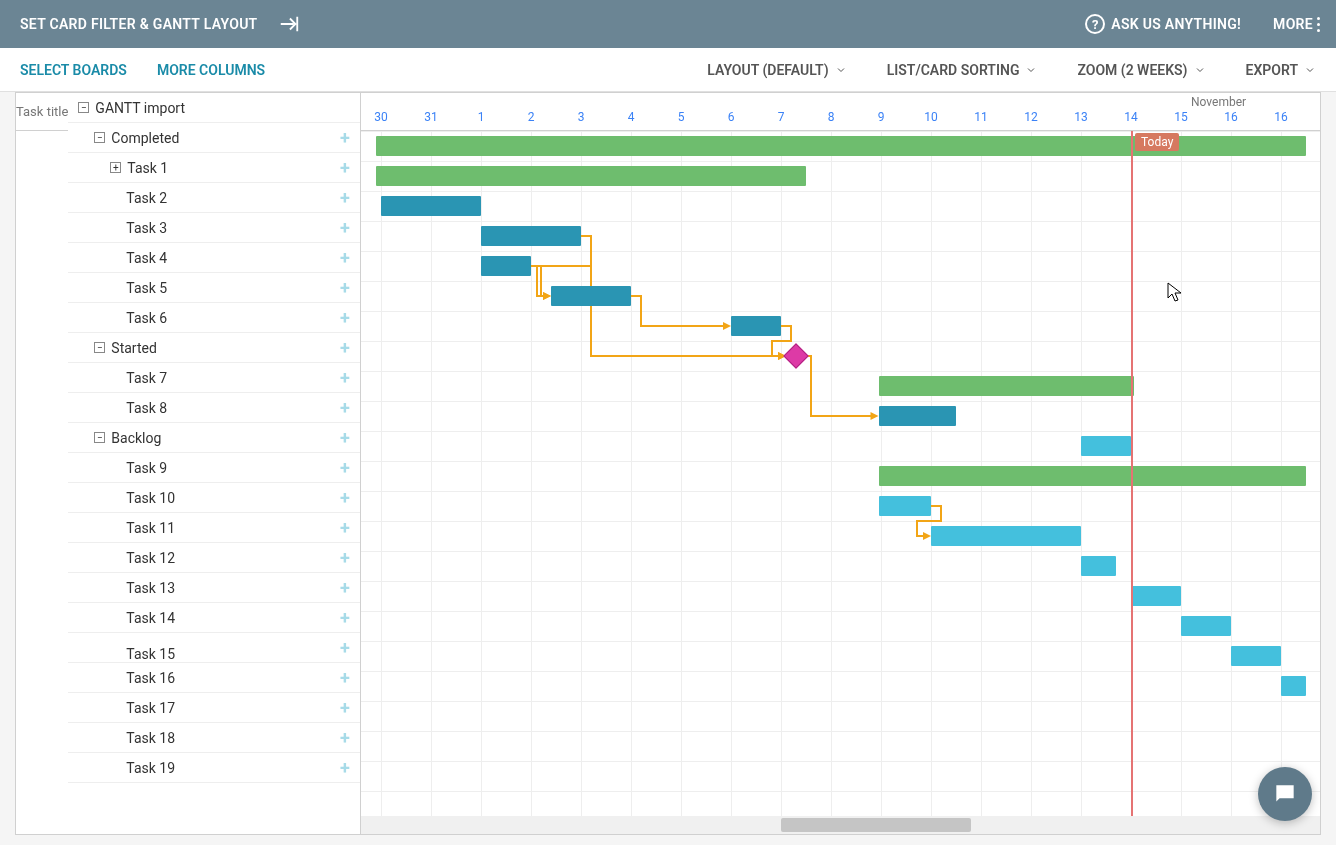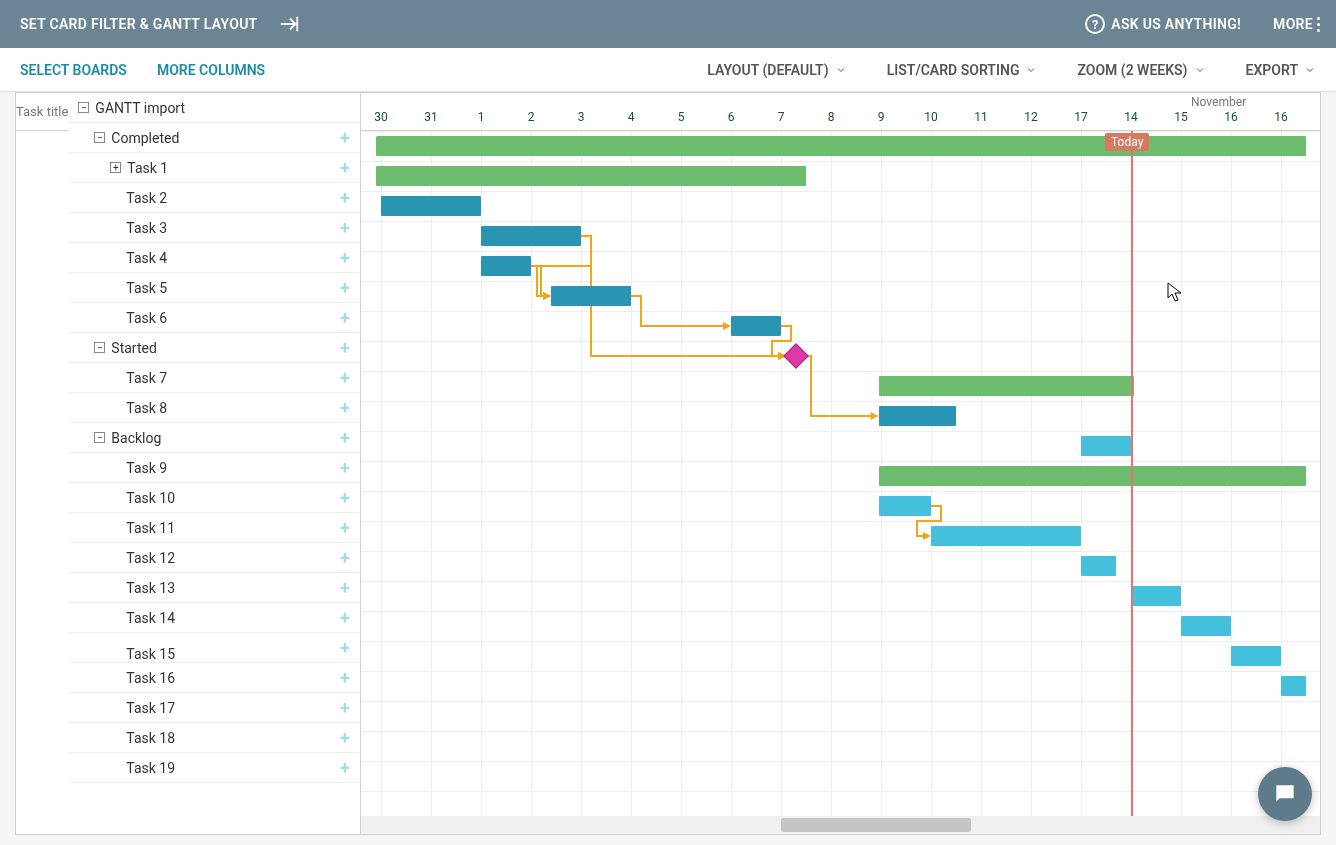--- a/index.html
+++ b/index.html
@@ -32,21 +32,21 @@
   .left-header{height:38px;border-bottom:1px solid #d0d0d0;display:flex;align-items:center;justify-content:center;color:#777;font-size:13px;}
   .left-rows{flex:1;overflow-y:hidden;}
   .task-row{height:30px;display:flex;align-items:center;padding-left:10px;border-bottom:1px solid #eee;font-size:14px;position:relative;}
   .task-row .add-btn{position:absolute;right:6px;top:50%;transform:translateY(-50%);width:18px;height:18px;color:#a7dbe8;font-size:18px;font-weight:700;line-height:18px;text-align:center;cursor:pointer;}
   .exp-box{width:11px;height:11px;border:1px solid #888;display:inline-flex;align-items:center;justify-content:center;font-size:10px;margin-right:6px;line-height:1;cursor:pointer;background:#fff;}
 
   .right-pane{flex:1;position:relative;overflow:hidden;}
   .timeline-header{height:38px;border-bottom:1px solid #d0d0d0;position:relative;}
   .month-label{position:absolute;top:2px;font-size:12px;color:#777;}
   .day-labels{position:absolute;bottom:2px;left:0;right:0;height:18px;}
-  .day-col{position:absolute;width:50px;text-align:center;font-size:12px;color:#14532d;}
+  .day-col{position:absolute;width:50px;text-align:center;font-size:12px;color:#3b82f6;}
   .grid{position:absolute;top:38px;left:0;right:0;bottom:18px;}
   .vline{position:absolute;top:0;bottom:0;width:1px;background:#eee;}
   .hline{position:absolute;left:0;right:0;height:1px;background:#eee;}
   .today-line{position:absolute;top:0;bottom:0;width:2px;background:#e57373;z-index:5;}
   .today-label{position:absolute;top:2px;background:#d67960;color:#fff;padding:2px 6px;font-size:12px;border-radius:2px;z-index:6;}
 
   .bar{position:absolute;height:20px;border-radius:1px;z-index:3;}
   .bar.group{background:#6ebd6e;}
   .bar.task{background:#2a95b3;}
   .bar.light{background:#44c0dd;}
@@ -234,21 +234,21 @@
           <div class="day-col" style="left: 195px;">3</div>
           <div class="day-col" style="left: 245px;">4</div>
           <div class="day-col" style="left: 295px;">5</div>
           <div class="day-col" style="left: 345px;">6</div>
           <div class="day-col" style="left: 395px;">7</div>
           <div class="day-col" style="left: 445px;">8</div>
           <div class="day-col" style="left: 495px;">9</div>
           <div class="day-col" style="left: 545px;">10</div>
           <div class="day-col" style="left: 595px;">11</div>
           <div class="day-col" style="left: 645px;">12</div>
-          <div class="day-col" style="left: 695px;">17</div>
+          <div class="day-col" style="left: 695px;">13</div>
           <div class="day-col" style="left: 745px;">14</div>
           <div class="day-col" style="left: 795px;">15</div>
           <div class="day-col" style="left: 845px;">16</div>
           <div class="day-col" style="left: 895px;">16</div>
         </div>
     </div>
     <div class="grid" id="grid">
       <svg class="dep-svg" id="dep-svg">
           <path d="M 220 105 L 230 105 L 230 135 L 176.00000000000003 135 L 176.00000000000003 165 L 184.00000000000003 165"></path>
           <polygon points="190.00000000000003,165 182.00000000000003,161 182.00000000000003,169"></polygon>
@@ -302,21 +302,21 @@
         <div class="hline" style="top: 450px;"></div>
         <div class="hline" style="top: 480px;"></div>
         <div class="hline" style="top: 510px;"></div>
         <div class="hline" style="top: 540px;"></div>
         <div class="hline" style="top: 570px;"></div>
         <div class="hline" style="top: 600px;"></div>
         <div class="hline" style="top: 630px;"></div>
         <div class="hline" style="top: 660px;"></div>
         <div class="hline" style="top: 690px;"></div>
         <div class="today-line" style="left: 770px;"></div>
-        <div class="today-label" style="left: 744px;">Today</div>
+        <div class="today-label" style="left: 774px;">Today</div>
         <div class="bar group" style="top: 5px; left: 15px; width: 930px;"></div>
         <div class="bar group" style="top: 35px; left: 15px; width: 430px;"></div>
         <div class="bar task" style="top: 65px; left: 20px; width: 100px;"></div>
         <div class="bar task" style="top: 95px; left: 120px; width: 100px;"></div>
         <div class="bar task" style="top: 125px; left: 120px; width: 50px;"></div>
         <div class="bar task" style="top: 155px; left: 190px; width: 80px;"></div>
         <div class="bar task" style="top: 185px; left: 370px; width: 50px;"></div>
         <div class="bar group" style="top: 245px; left: 517.5px; width: 255px;"></div>
         <div class="bar task" style="top: 275px; left: 517.5px; width: 77.5px;"></div>
         <div class="bar light" style="top: 305px; left: 720px; width: 50px;"></div>

